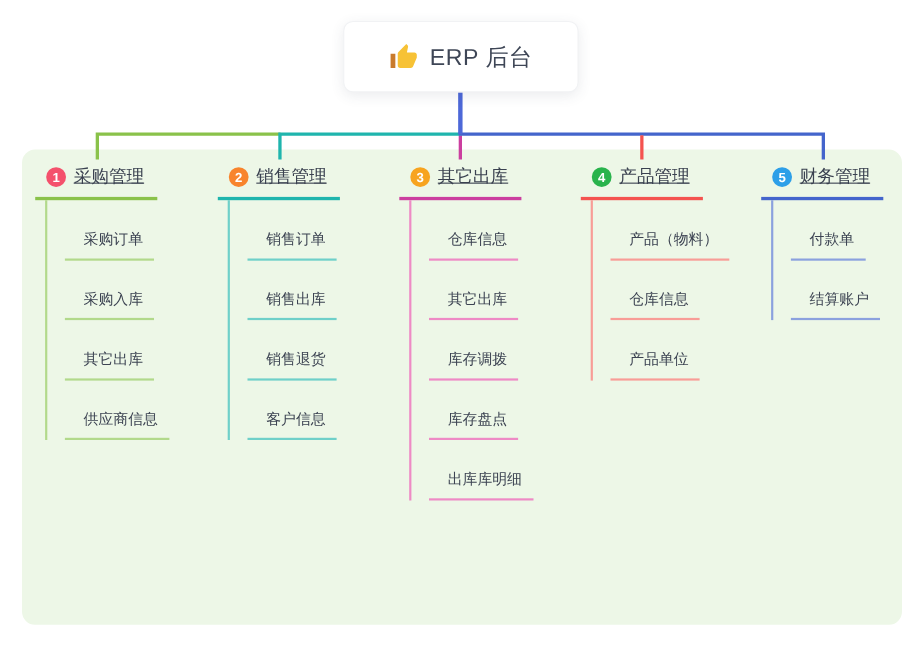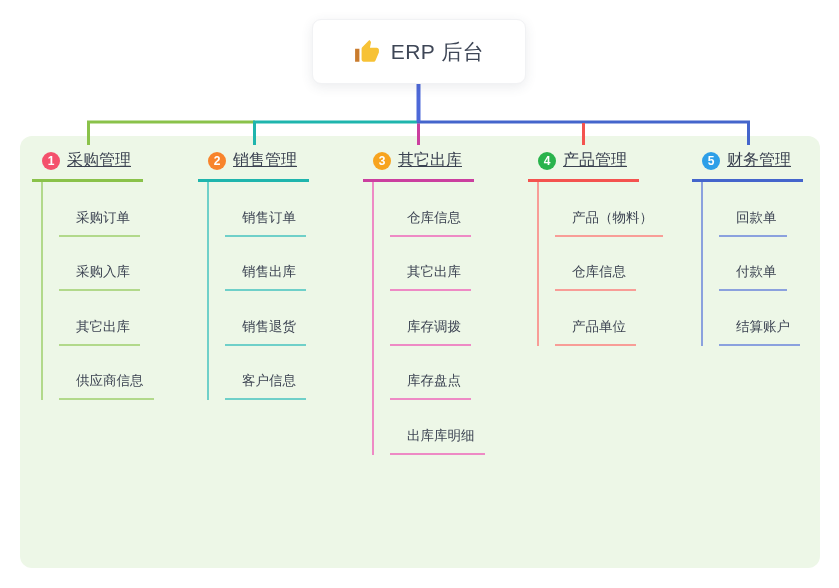--- a/index.html
+++ b/index.html
@@ -142,23 +142,20 @@
           </div>
         </div>
     </div>
       <div class="branch b5" style="--c: #4465cc; --cl: #8ba1de; --badge: #2d9fe8;">
       <div class="branch-title">
         <span class="badge">5</span>
         <span class="branch-label">财务管理</span>
       </div>
       <div class="children">
           <div class="child">
-            <span class="child-label">回款单</span>
-          </div>
-          <div class="child">
             <span class="child-label">付款单</span>
           </div>
           <div class="child">
             <span class="child-label">结算账户</span>
           </div>
         </div>
     </div>
     </div>
 
 </div>

